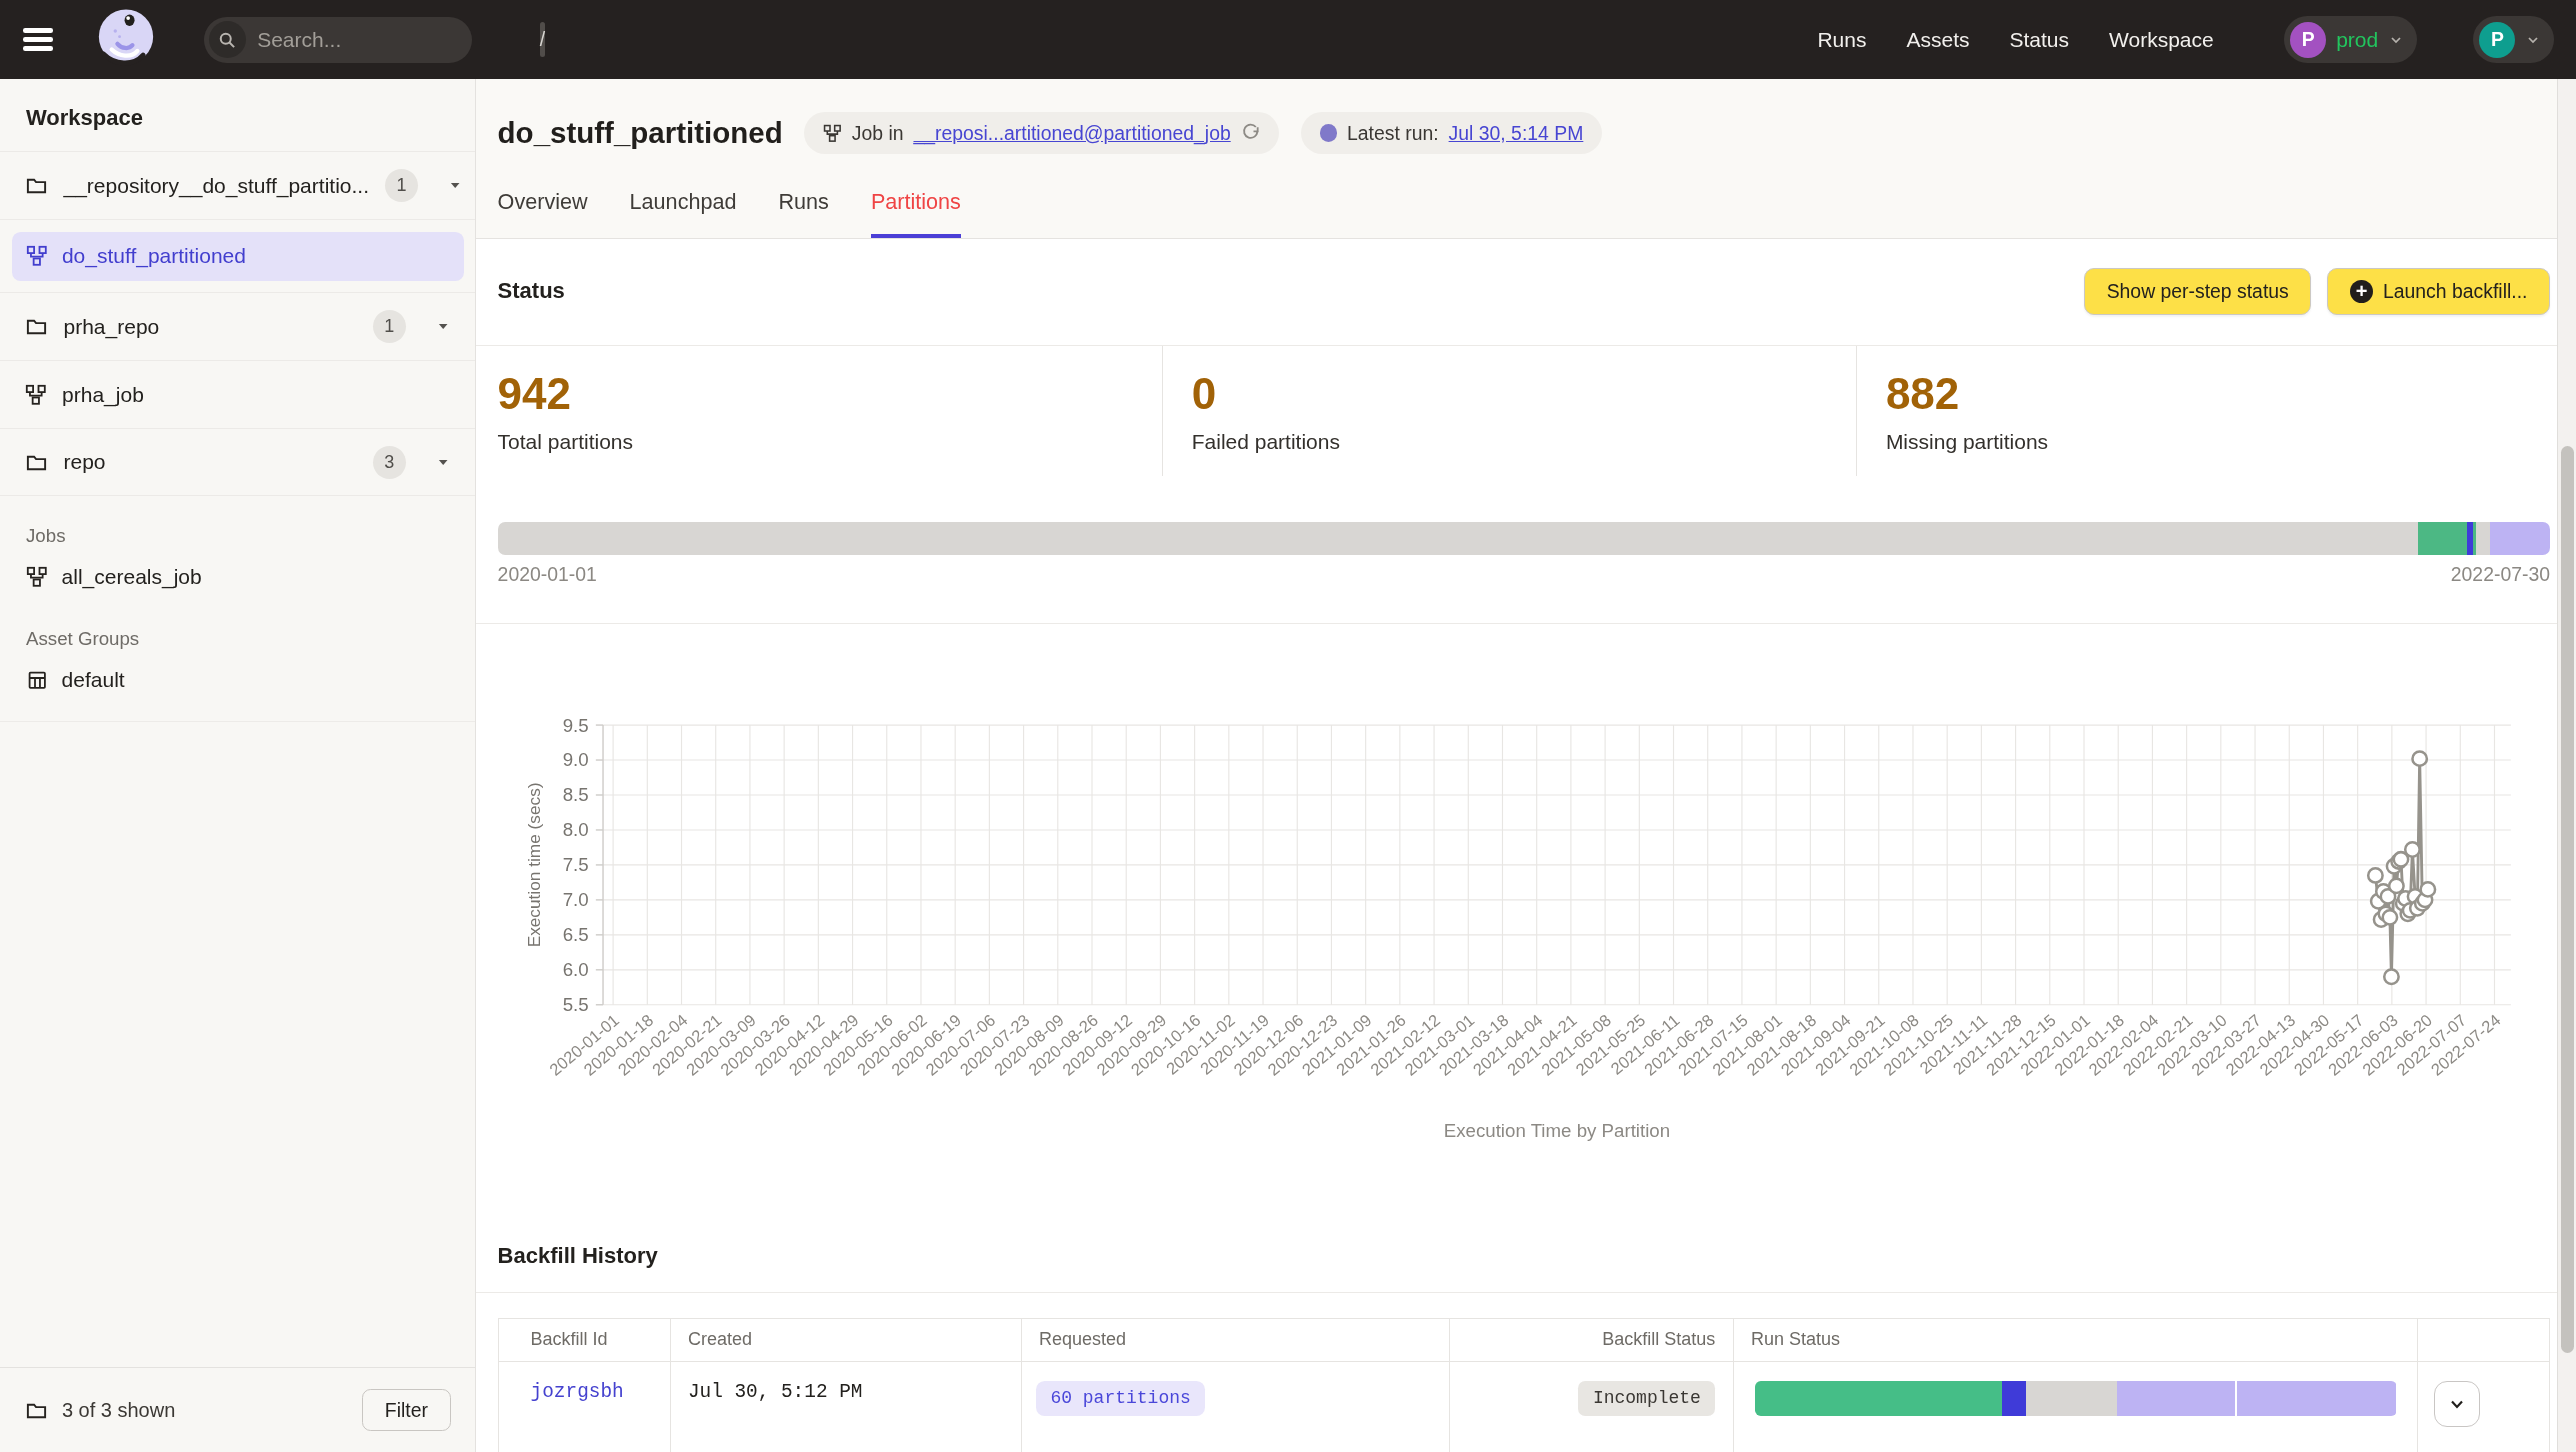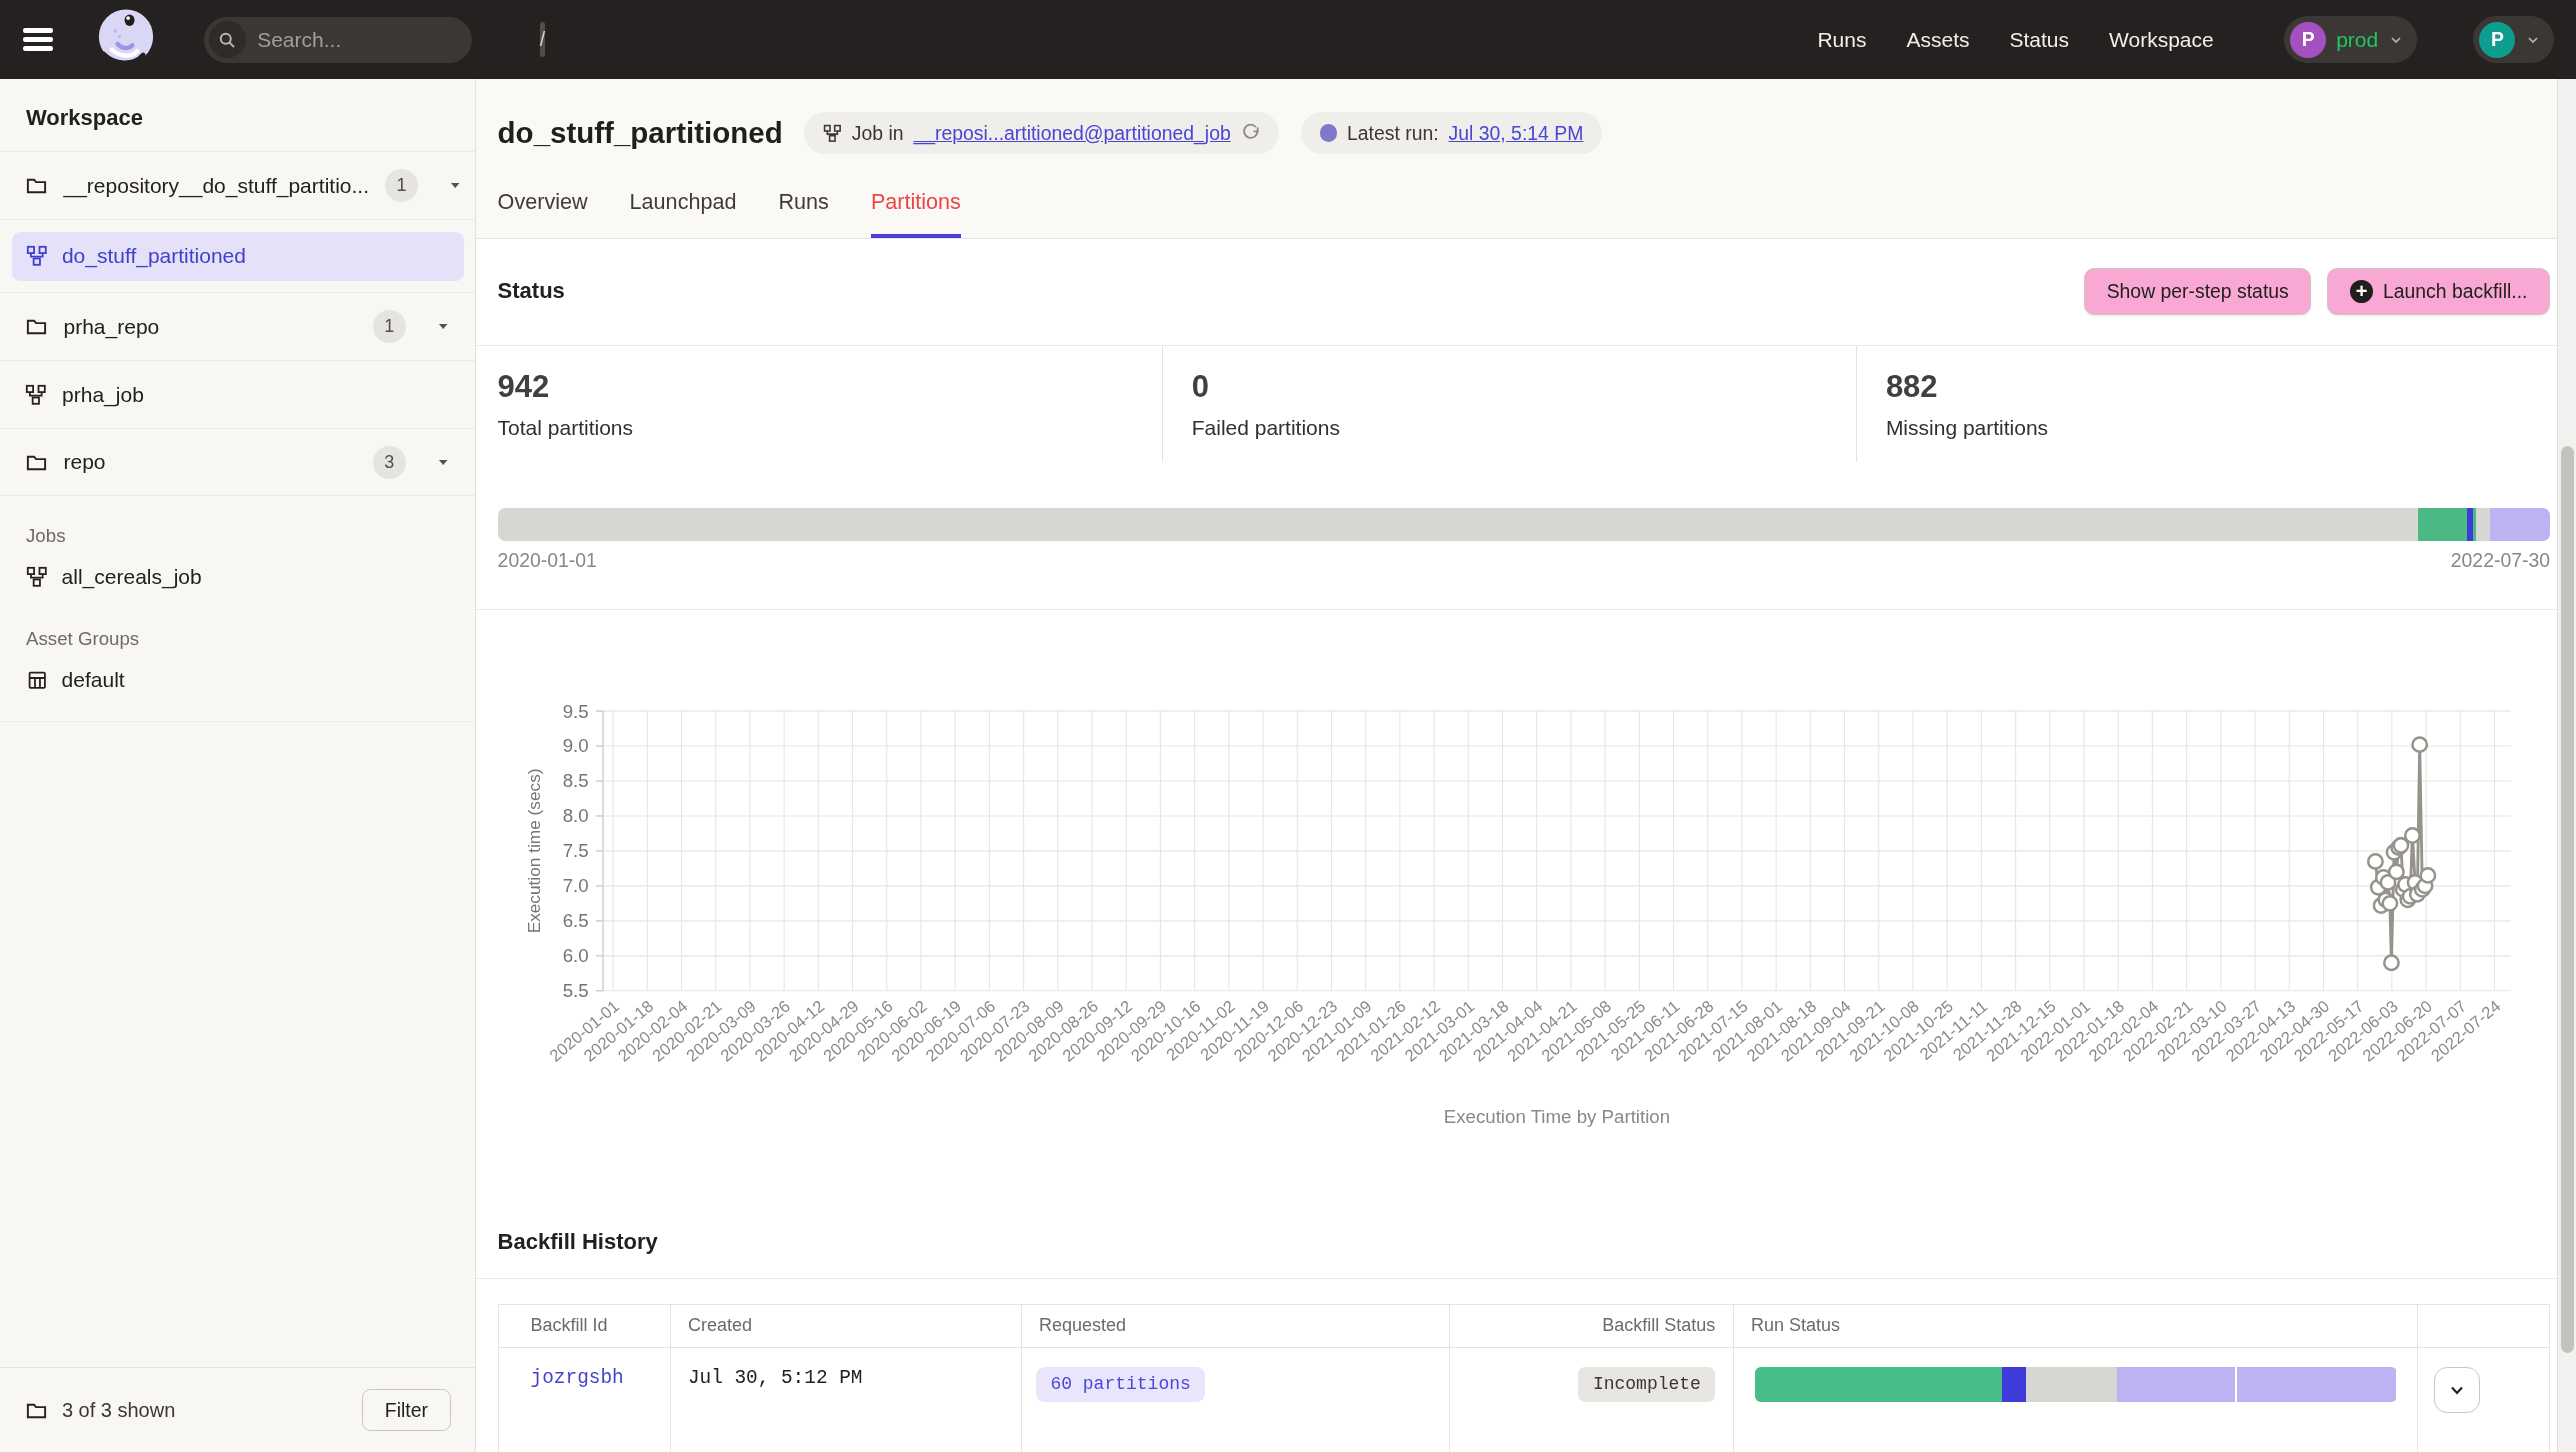--- a/index.html
+++ b/index.html
@@ -75,34 +75,34 @@
   .tabs { display: flex; gap: 42px; margin-top: 35px; }
   .tab { font-size: 21.6px; font-weight: 500; color: #3F3C38; padding-bottom: 18.7px;
     border-bottom: 4.3px solid transparent; cursor: pointer; }
   .tab.active { color: #ef4444; border-bottom-color: #4B3FD6; }
 
   .section { padding: 0 26px 0 21.6px; }
   .status-row { display: flex; align-items: center; padding-top: 29px; }
   .h2 { font-size: 22px; font-weight: 600; color: #23211E; }
   .btn-group { margin-left: auto; display: flex; gap: 16px; }
   .btn { height: 47px; display: inline-flex; align-items: center; gap: 10px;
-    background: #f9a8d4; border: 1.4px solid #CBC8C4; border-radius: 10px; padding: 0 21.6px;
+    background: #fde047; border: 1.4px solid #CBC8C4; border-radius: 10px; padding: 0 21.6px;
     font-size: 19.4px; font-weight: 500; color: #23211E; box-shadow: 0 1.4px 2.2px rgba(0,0,0,.05);
     font-family: "Liberation Sans", sans-serif; cursor: pointer; }
   .plus-circle { width: 23px; height: 23px; border-radius: 50%; background: #211F1C; color: #fff;
     display: inline-flex; align-items: center; justify-content: center; font-size: 20px;
     font-weight: 700; line-height: 1; }
   .full-divider { border-bottom: 1.4px solid #ECEAE7; margin: 0 -26px 0 -21.6px; }
   .div1 { margin-top: 30px; }
 
   .stats { display: flex; }
   .stat-col { flex: 1; padding: 23px 0 21.6px 29px; }
   .stat-col:first-child { padding-left: 0; }
   .stat-col + .stat-col { border-left: 1.4px solid #E6E4E1; }
-  .stat-val { font-size: 31px; font-weight: 600; color: #404040; }
+  .stat-val { font-size: 44px; font-weight: 600; color: #a16207; }
   .stat-label { font-size: 21px; color: #33302C; margin-top: 11.5px; }
 
   .seg-bar { display: flex; overflow: hidden; }
   .seg-bar > div { height: 100%; }
   .partition-bar { height: 33px; border-radius: 7.2px; margin-top: 46px; cursor: pointer; }
   .bar-dates { display: flex; justify-content: space-between; margin-top: 8.6px;
     font-size: 19.4px; color: #8B8883; }
   .div2 { margin-top: 37px; }
 
   .runduration-h { padding-top: 24.5px; }

